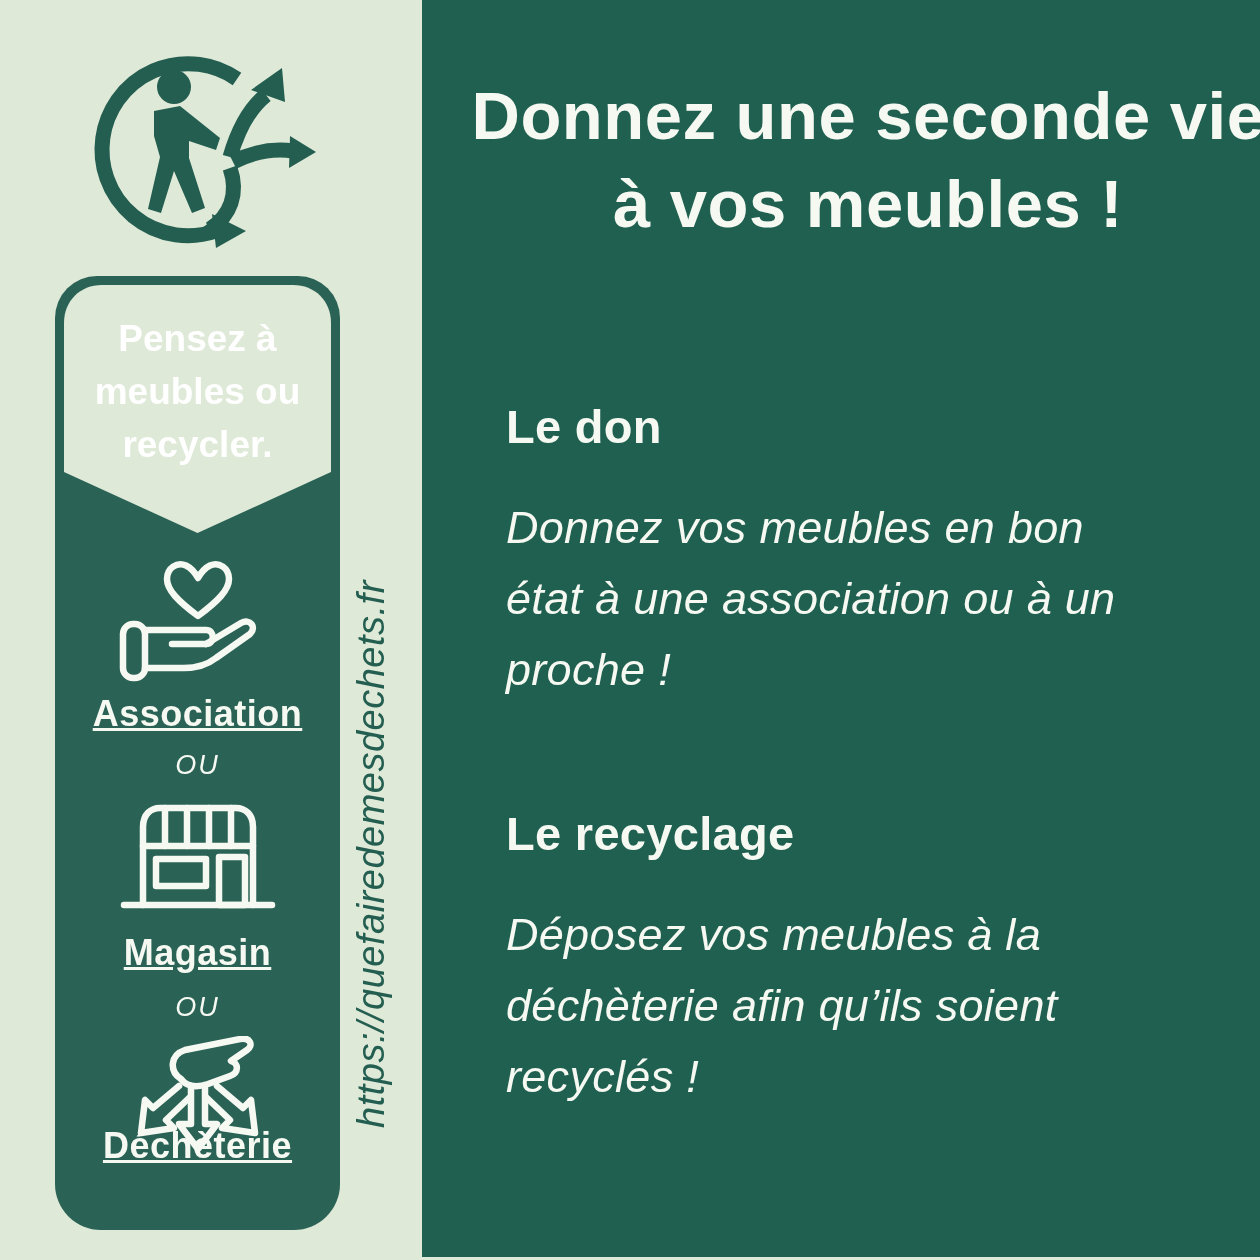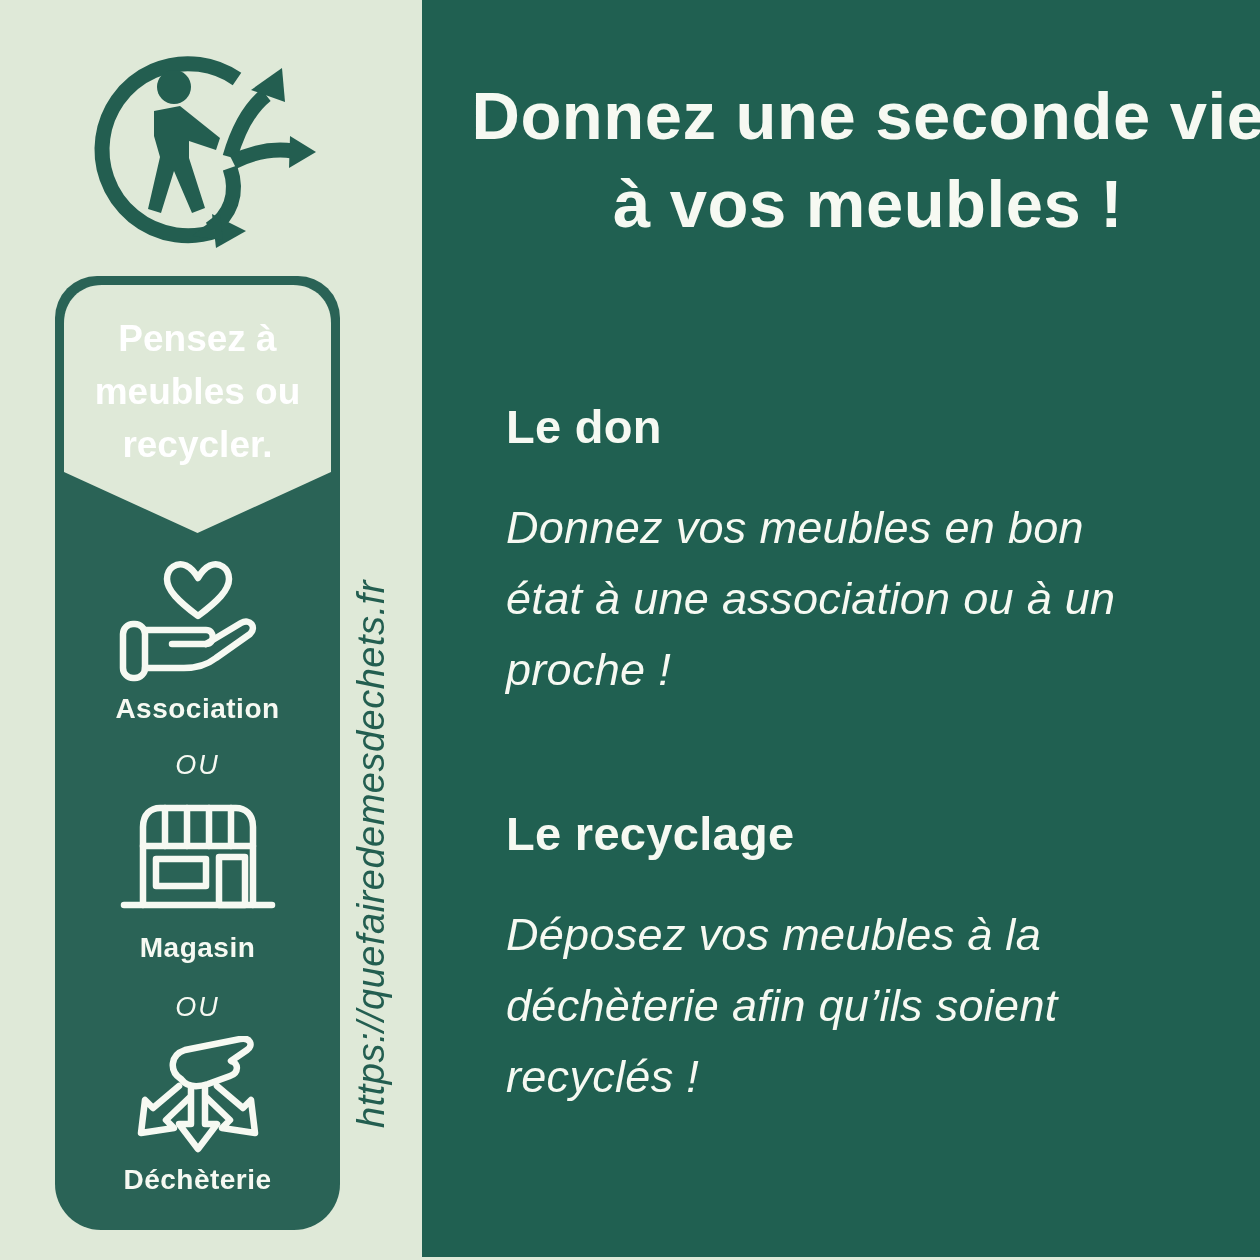--- a/index.html
+++ b/index.html
@@ -44,24 +44,24 @@
   .banner-shape{position:absolute;top:0;left:0;}
   .banner-text{
     position:absolute;top:36px;left:0;width:285px;text-align:center;
     color:#ffffff;font-weight:700;font-size:37px;line-height:53px;
   }
   .rib-item{position:absolute;left:0;width:285px;text-align:center;color:#f6f9f2;}
   .rib-icon{display:flex;justify-content:center;}
   .i-hand{top:280px;}
   .i-store{top:523px;}
   .i-sort{top:760px;}
-  .lbl{font-weight:700;font-size:28px;letter-spacing:.5px;}
+  .lbl{font-weight:700;font-size:36px;letter-spacing:.5px;text-decoration:underline;}
   .l-assoc{top:417px;}
   .l-mag{top:656px;}
-  .l-dech{top:888px;}
+  .l-dech{top:849px;}
   .sep{font-style:italic;font-size:27px;letter-spacing:2px;}
   .s1{top:474px;}
   .s2{top:716px;}
 
   .url-vertical{
     position:absolute;left:350px;top:1128px;
     transform:rotate(-90deg);transform-origin:left top;
     white-space:nowrap;
     font-style:italic;font-size:38px;color:#235e50;letter-spacing:.5px;
   }

